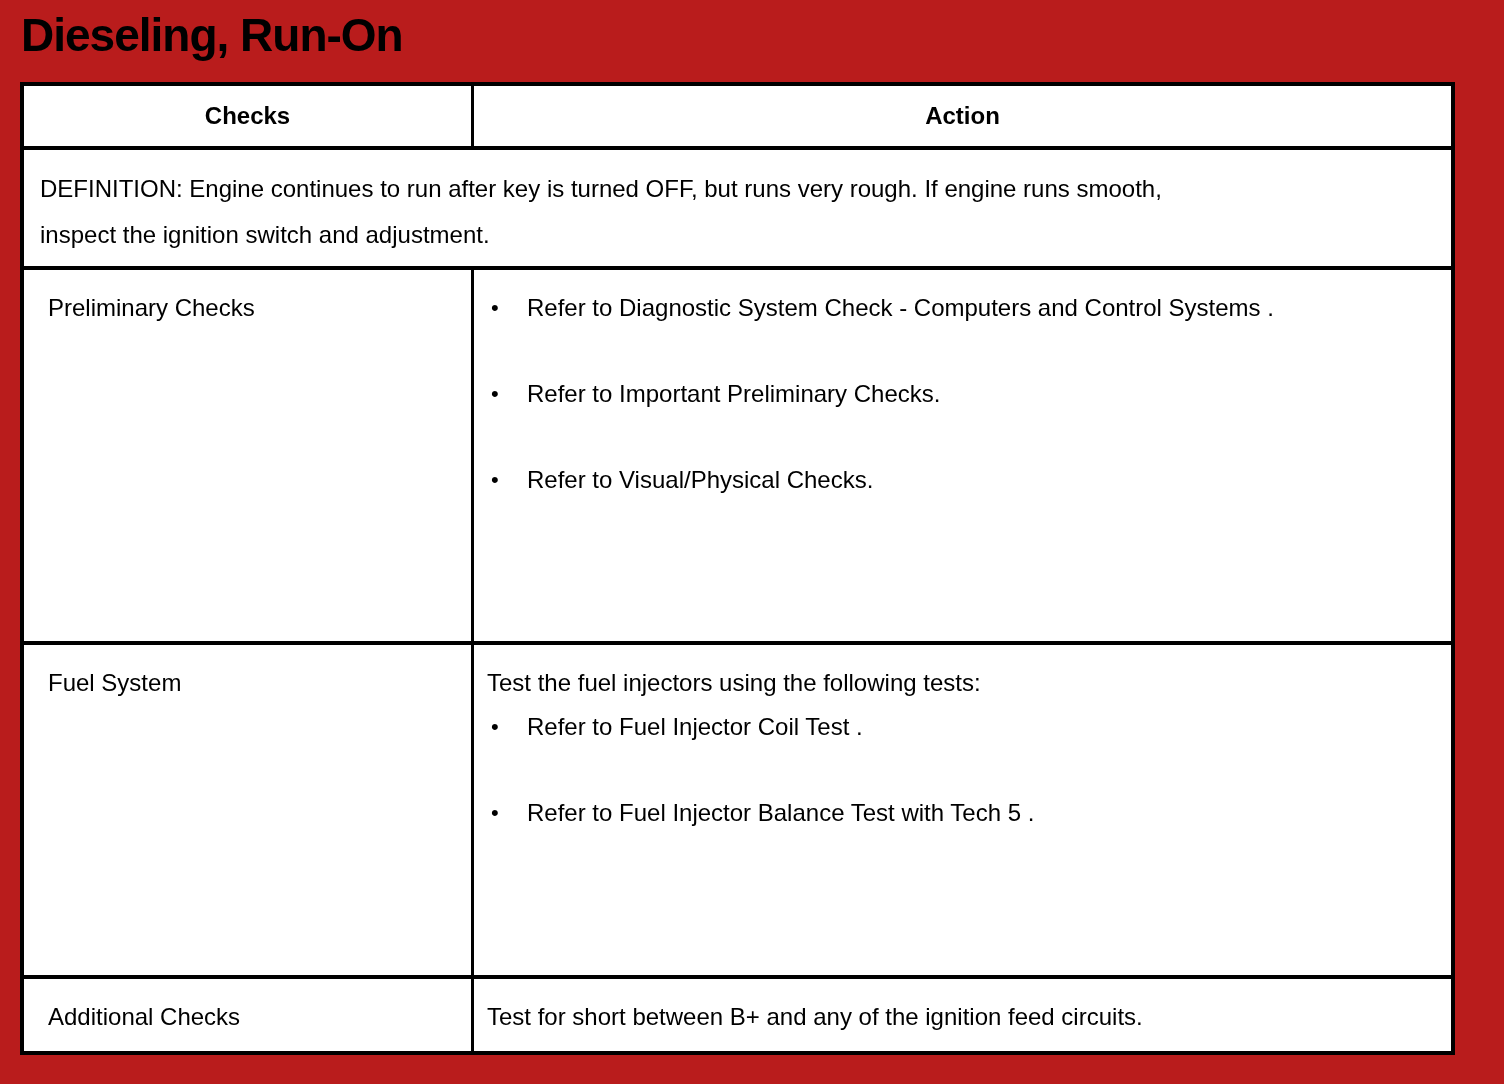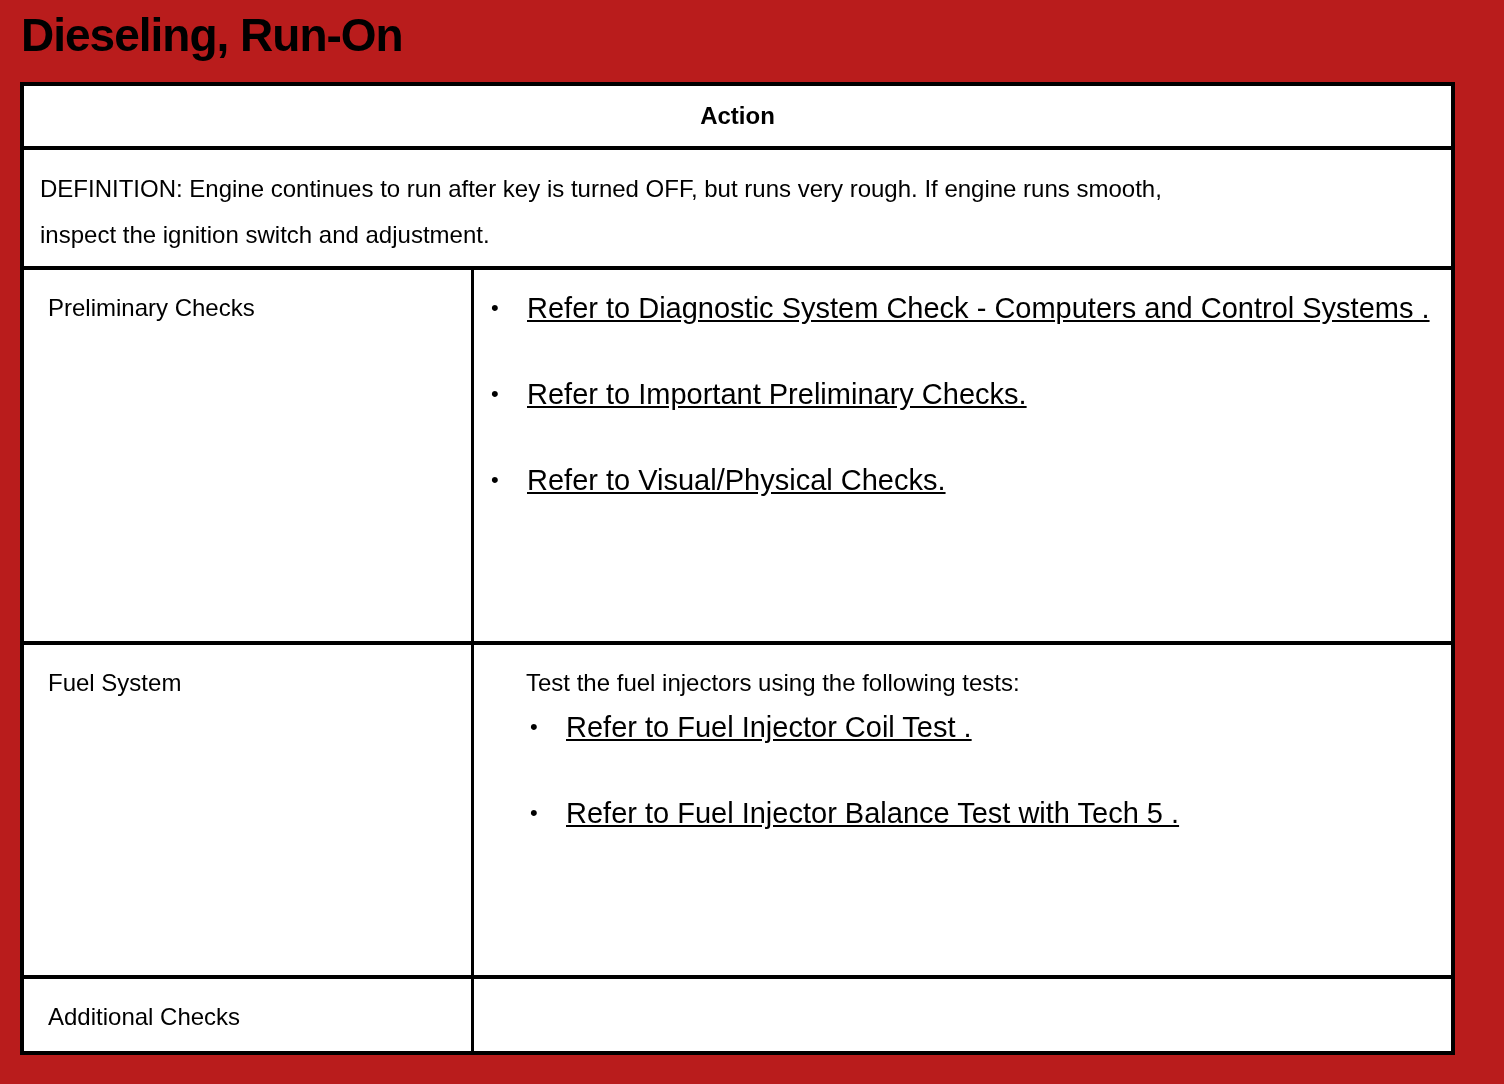--- a/index.html
+++ b/index.html
@@ -26,21 +26,21 @@
     left: 20px; top: 82px;
     width: 1435px; height: 973px;
     border: 4px solid #000;
     background: #fff;
   }
 
   .row { display: flex; width: 100%; }
   .header-row { height: 64px; border-bottom: 4px solid #000; }
   .def-row    { height: 120px; border-bottom: 4px solid #000; display: block; padding: 16px 20px 12px 16px; }
   .row-preliminary { height: 375px; border-bottom: 4px solid #000; }
-  .row-fuel        { height: 334px; border-bottom: 4px solid #000; gap: 39px; }
+  .row-fuel        { height: 334px; border-bottom: 4px solid #000; }
   .row-additional  { height: 72px; }
 
   .cell { font-size: 24px; line-height: 44px; }
   .cell.left {
     width: 450px; flex: 0 0 450px;
     border-right: 3px solid #000;
     padding: 16px 10px 0 24px;
   }
   .cell.right {
     flex: 1;
@@ -58,33 +58,34 @@
   .def-line { font-size: 24px; line-height: 46px; white-space: nowrap; }
 
   .bullet { display: flex; align-items: flex-start; margin-bottom: 42px; }
   .bullet:last-child { margin-bottom: 0; }
   .dot {
     flex: 0 0 40px; width: 40px;
     padding-left: 4px;
     font-size: 22px; line-height: 44px;
     text-align: left;
   }
-  .btext { font-size: 29px; line-height: 44px; white-space: nowrap; text-decoration: underline; }
+  .btext { font-size: 24px; line-height: 44px; white-space: nowrap; }
   .intro { font-size: 24px; line-height: 44px; white-space: nowrap; }
 </style>
 </head>
 <body>
 
 <div class="page">
 
   <div class="title">Dieseling, Run-On</div>
 
   <div class="tbl">
 
     <div class="row header-row">
+      <div class="cell left hcell">Checks</div>
       <div class="cell right hcell">Action</div>
     </div>
 
     <div class="row def-row">
       <div class="def-line">DEFINITION: Engine continues to run after key is turned OFF, but runs very rough. If engine runs smooth,</div>
       <div class="def-line">inspect the ignition switch and adjustment.</div>
     </div>
 
     <div class="row row-preliminary">
       <div class="cell left">Preliminary Checks</div>
@@ -114,16 +115,19 @@
         </div>
         <div class="bullet">
           <span class="dot">•</span>
           <span class="btext">Refer to Fuel Injector Balance Test with Tech 5 .</span>
         </div>
       </div>
     </div>
 
     <div class="row row-additional">
       <div class="cell left">Additional Checks</div>
+      <div class="cell right">
+        <div class="intro">Test for short between B+ and any of the ignition feed circuits.</div>
+      </div>
     </div>
 
   </div>
 </div>
 
 </body></html>

